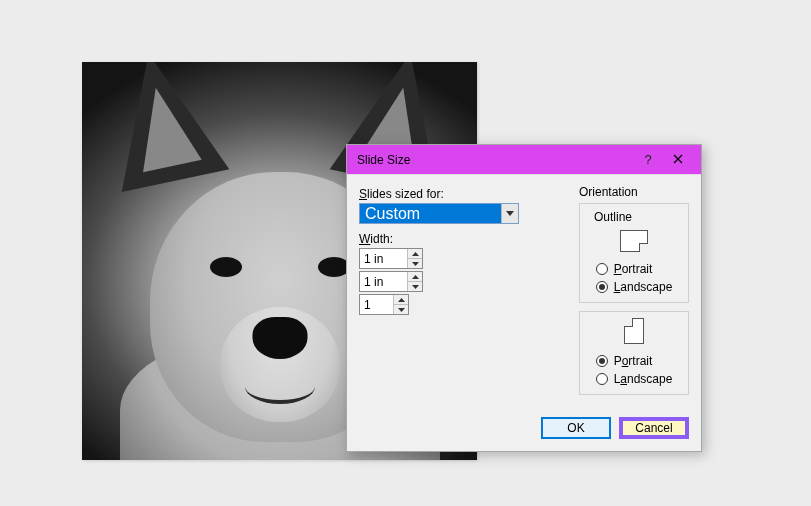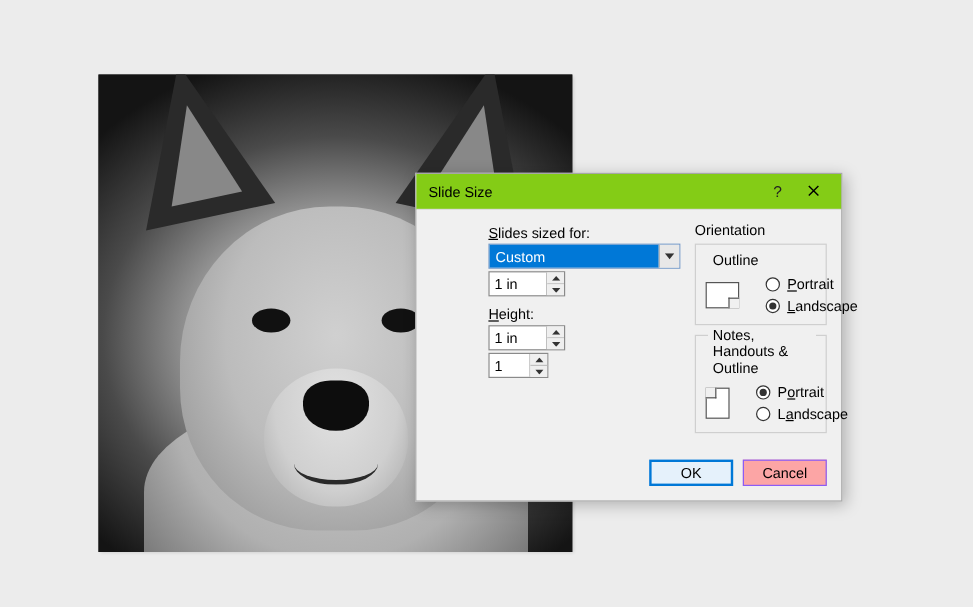--- a/index.html
+++ b/index.html
@@ -106,49 +106,49 @@
     width: 356px;
     background: #f0f0f0;
     border: 1px solid #a7a7a7;
     box-shadow: 3px 3px 12px rgba(0,0,0,0.25);
   }
   .titlebar {
     display:flex;
     align-items:center;
     height:30px;
     padding:0 8px 0 10px;
-    background:#84cc16;
+    background:#d946ef;
     border-bottom:1px solid #ddd;
   }
   .titlebar .title { flex:1; font-size:12px; }
   .tb-btn {
     width:30px; height:22px;
     display:flex; align-items:center; justify-content:center;
     font-size:13px; color:#222;
   }
   .tb-btn svg { width:10px; height:10px; }
 
   .dlg-body {
     display:flex;
     padding:10px 12px 6px 12px;
     gap: 14px;
   }
-  .col-left { flex:1; min-width:0;margin-left:48px; }
+  .col-left { flex:1; min-width:0; }
   .col-right { width:158px;padding-left:48px; }
 
   .lbl { display:block; margin:2px 0 2px 0; }
   .u { text-decoration: underline; }
 
   .combo {
     display:flex; width:160px; height:21px;
     border:1px solid #7a9ecb;
   }
   .combo .sel {
     flex:1; background:#0078d7; color:#fff;
-    padding:2px 5px; font-size:12px;
+    padding:2px 5px; font-size:16px;
     display:flex; align-items:center;
   }
   .combo .arrow {
     width:17px; background:#e8e8e8;
     border-left:1px solid #b5b5b5;
     display:flex; align-items:center; justify-content:center;
   }
   .combo .arrow svg { width:8px; height:6px; }
 
   .spinner {
@@ -174,21 +174,21 @@
   .fieldset-label { margin-bottom:4px; }
   .group {
     border:1px solid #cfcfcf;
     padding:6px 8px 8px 8px;
     margin-bottom:8px;
   }
   .group-title {
     font-size:12px; margin:-14px 0 6px 2px;
     background:#f0f0f0; display:inline-block; padding:0 4px;
   }
-  .row { display:flex; align-items:center; gap:22px; }
+  .row { display:flex; align-items:center; gap:10px;flex-direction:column; }
   .opts { display:flex; flex-direction:column; gap:4px; }
   .radio {
     display:flex; align-items:center; gap:6px;
     font-size:12px; cursor:default;
   }
   .rbtn {
     width:12px; height:12px; border:1px solid #333; border-radius:50%;
     display:flex; align-items:center; justify-content:center; background:#fff;
   }
   .rbtn.checked::after {
@@ -210,21 +210,21 @@
     border:none; border-bottom:1.5px solid #555; border-right:1.5px solid #555;
     background:#f0f0f0;
   }
 
   .dlg-footer {
     display:flex; justify-content:flex-end; gap:8px;
     padding:8px 12px 12px 12px;
   }
   .btn {
     min-width:70px; height:22px;
-    border:1px solid #8b5cf6; background:#fca5a5;
+    border:4px solid #8b5cf6; background:#fef9c3;
     font-size:12px; display:flex; align-items:center; justify-content:center;
   }
   .btn.primary {
     border:2px solid #0078d7; background:#e5f1fb;margin-left:16px;
   }
 </style>
 </head>
 <body>
 
 <div class="slide-thumb">
@@ -265,37 +265,37 @@
       </span>
       <div class="combo">
         <div class="sel">Custom</div>
         <div class="arrow">
           <svg viewBox="0 0 8 6">
               <path d="M0 0 L4 5 L8 0 Z" fill="#333"></path>
             </svg>
         </div>
       </div>
 
+      <span class="lbl" style="margin-top:8px"><span class="u">W</span>idth:</span>
       <div class="spinner">
         <div class="val">1 in</div>
         <div class="spinbtns">
           <div>
               <svg viewBox="0 0 7 4">
                 <path d="M0 4 L3.5 0 L7 4 Z" fill="#333"></path>
               </svg>
             </div>
           <div>
               <svg viewBox="0 0 7 4">
                 <path d="M0 0 L3.5 4 L7 0 Z" fill="#333"></path>
               </svg>
             </div>
         </div>
       </div>
 
-      <span class="lbl" style="margin-top:8px"><span class="u">H</span>eight:</span>
       <div class="spinner">
         <div class="val">1 in</div>
         <div class="spinbtns">
           <div>
               <svg viewBox="0 0 7 4">
                 <path d="M0 4 L3.5 0 L7 4 Z" fill="#333"></path>
               </svg>
             </div>
           <div>
               <svg viewBox="0 0 7 4">
@@ -336,21 +336,20 @@
             </div>
             <div class="radio">
               <span class="rbtn checked"></span>
               <span><span class="u">L</span>andscape</span>
             </div>
           </div>
         </div>
       </div>
 
       <div class="group">
-        <div class="group-title">Notes, Handouts &amp; Outline</div>
         <div class="row">
           <div class="page-ico portrait"></div>
           <div class="opts">
             <div class="radio">
               <span class="rbtn checked"></span>
               <span>P<span class="u">o</span>rtrait</span>
             </div>
             <div class="radio">
               <span class="rbtn"></span>
               <span>L<span class="u">a</span>ndscape</span>

